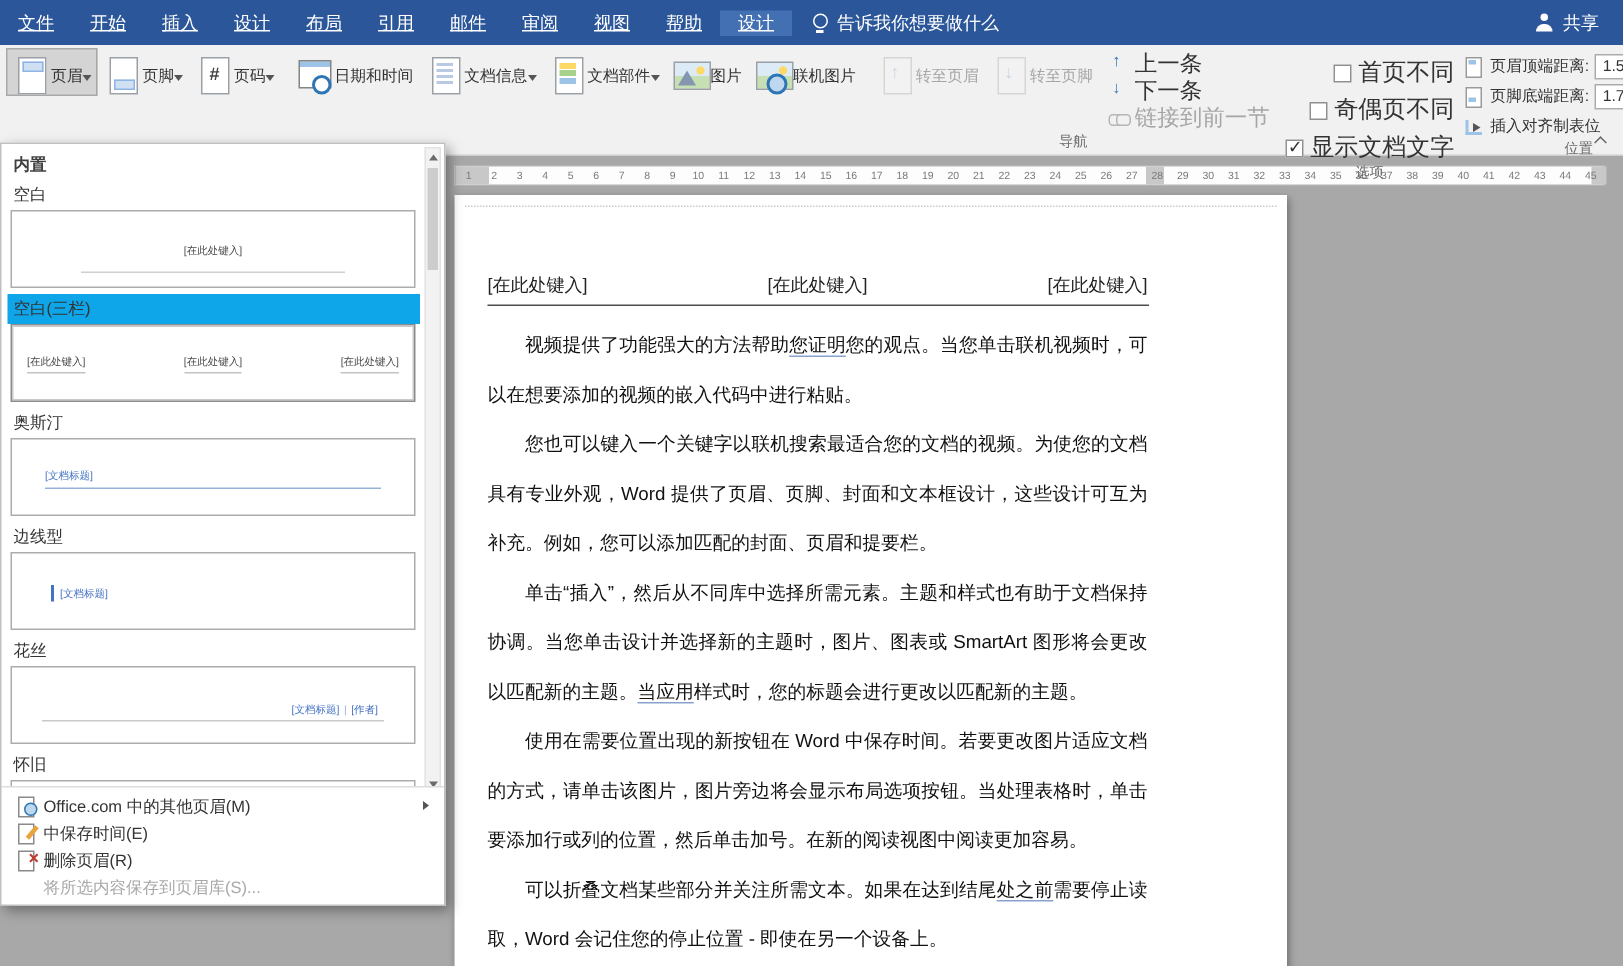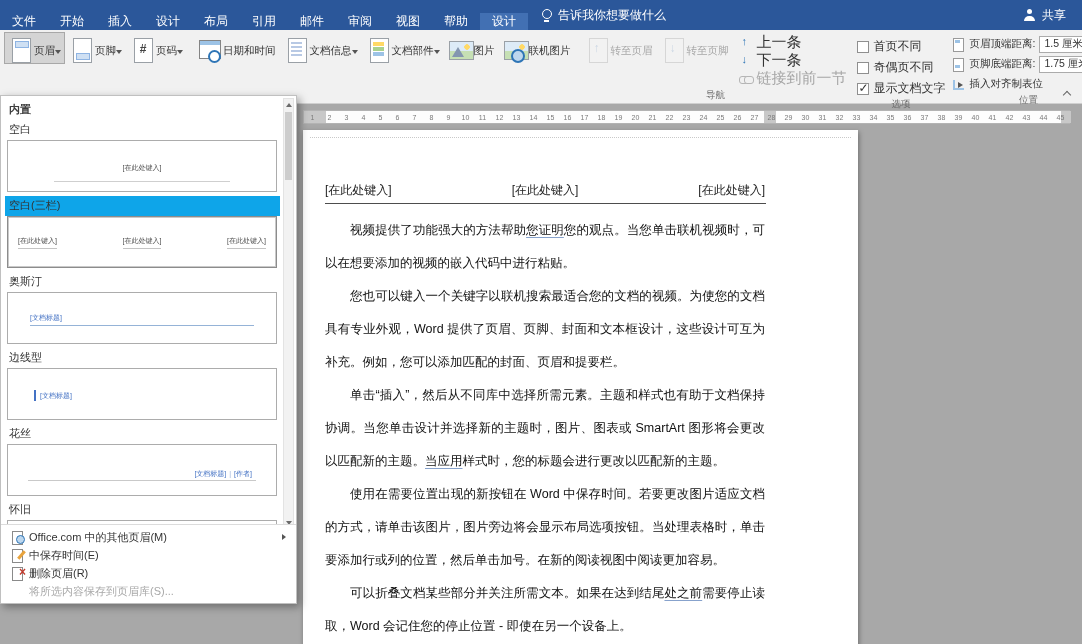--- a/index.html
+++ b/index.html
@@ -1,21 +1,21 @@
 <!DOCTYPE html>
 <html><head>
 <meta charset="utf-8">
 <style>
   * { margin:0; padding:0; box-sizing:border-box; }
   html,body { width:1082px; height:644px; }
   body { font-family:"Liberation Sans", sans-serif; overflow:hidden; background:#a8a8a8; position:relative; }
 
   
   .titlebar { position:absolute; top:0; left:0; right:0; height:30px; background:#2b579a; display:flex; align-items:stretch; color:#fff; z-index:5; }
-  .tabbar { display:flex; align-items:flex-end; }
+  .tabbar { display:flex; align-items:center;text-decoration:underline; }
   .tab { padding:0 12px; display:flex; align-items:center; font-size:12px; cursor:pointer; white-space:nowrap; }
   .tab.active { background:#4270b3; }
   .tellme { display:flex; align-items:center; gap:6px; padding:0 12px; font-size:12px; }
   .share { margin-left:auto; display:flex; align-items:center; gap:6px; padding:0 16px; font-size:12px;justify-content:center; }
   .bulb { width:12px; height:13px; position:relative; display:inline-block; }
   .bulb::before { content:""; position:absolute; left:2px; top:0; width:8px; height:8px; border:1px solid #fff; border-radius:50%; }
   .bulb::after { content:""; position:absolute; left:4px; bottom:0; width:5px; height:2px; background:#fff; }
   .person { width:13px; height:12px; position:relative; display:inline-block; }
   .person::before { content:""; position:absolute; left:4px; top:0; width:5px; height:5px; border-radius:50%; background:#fff; }
   .person::after { content:""; position:absolute; left:1px; bottom:0; width:11px; height:5px; border-radius:5px 5px 0 0; background:#fff; }
@@ -30,21 +30,21 @@
   .bigbtn.pressed { background:#d4d4d4; border-color:#a8a8a8; }
   .bigbtn.disabled { color:#a6a6a6; }
   .bigbtn.disabled .icon { opacity:.5; }
   .blabel { margin-top:1px; white-space:nowrap; }
   .blabel.two { white-space:normal; width:60px; text-align:center; line-height:12px; }
   .darr { margin-top:2px; width:0; height:0; border-left:3.5px solid transparent; border-right:3.5px solid transparent; border-top:4px solid #555; }
   .smallcol { display:flex; flex-direction:column; gap:1px; padding-top:2px; margin-left:2px; }
   .smallbtn { display:flex; align-items:center; gap:4px; font-size:15px; color:#333; height:17px; padding:0 4px; cursor:pointer; white-space:nowrap; }
   .smallbtn.disabled { color:#a6a6a6; }
   .opts { display:flex; flex-direction:column; gap:4px; padding-top:6px; }
-  .optrow { display:flex; align-items:center; gap:5px; font-size:12px; color:#333; cursor:pointer; white-space:nowrap; }
+  .optrow { display:flex; align-items:center; gap:5px; font-size:16px; color:#333; cursor:pointer; white-space:nowrap;justify-content:flex-end; }
   .cb { width:12px; height:12px; background:#fff; border:1px solid #8f8f8f; position:relative; flex:0 0 12px; }
   .cb.checked::after { content:"\2713"; position:absolute; left:1px; top:-3px; font-size:12px; color:#333; }
   .poscol { display:flex; flex-direction:column; gap:2px; padding-top:3px; }
   .posrow { display:flex; align-items:center; gap:4px; font-size:10.5px; color:#333; height:18px; white-space:nowrap; }
   .spinbox { width:56px; height:17px; border:1px solid #ababab; background:#fff; display:flex; align-items:center; padding:0 4px; font-size:10.5px; }
   .spa { display:flex; flex-direction:column; gap:2px; cursor:pointer; }
   .spa i { display:block; width:0; height:0; border-left:3.5px solid transparent; border-right:3.5px solid transparent; }
   .spa .up { border-bottom:4px solid #666; }
   .spa .dn { border-top:4px solid #666; }
   .collapse { position:absolute; right:10px; bottom:5px; width:9px; height:9px; cursor:pointer; }

